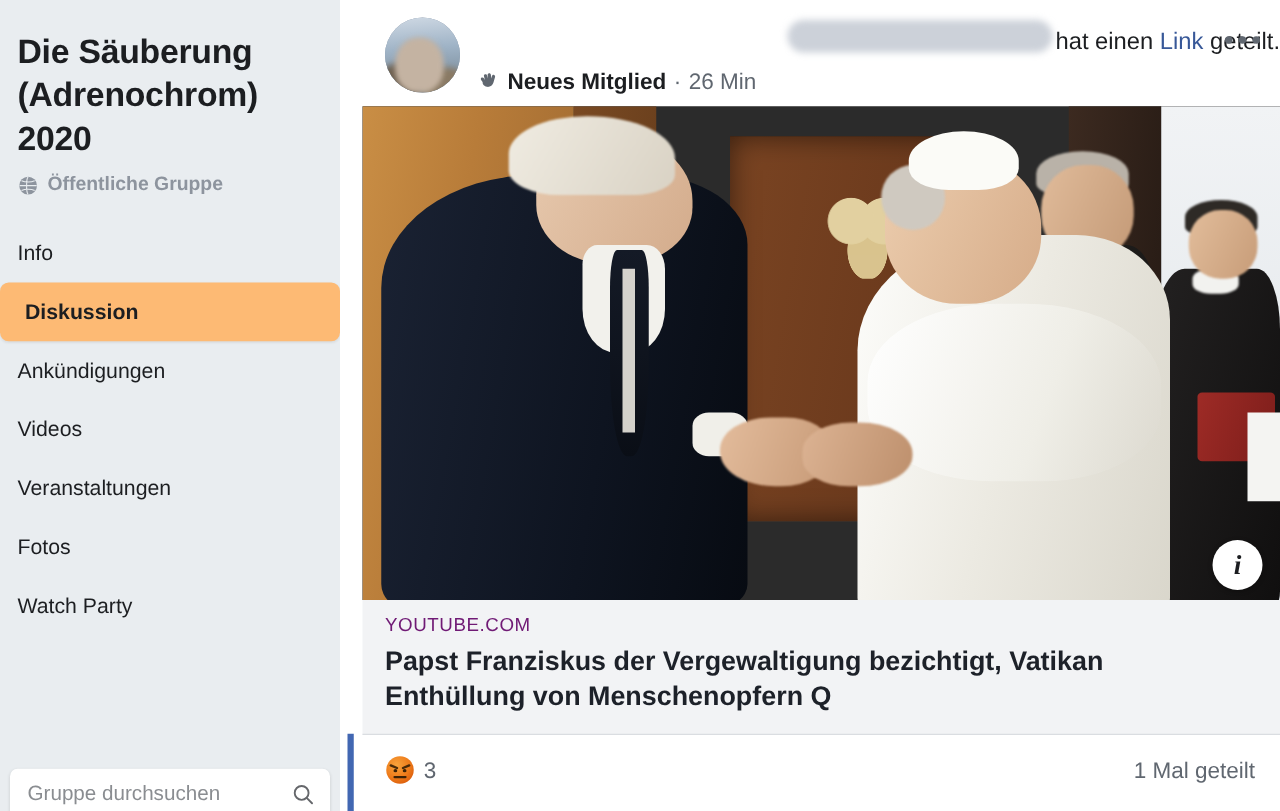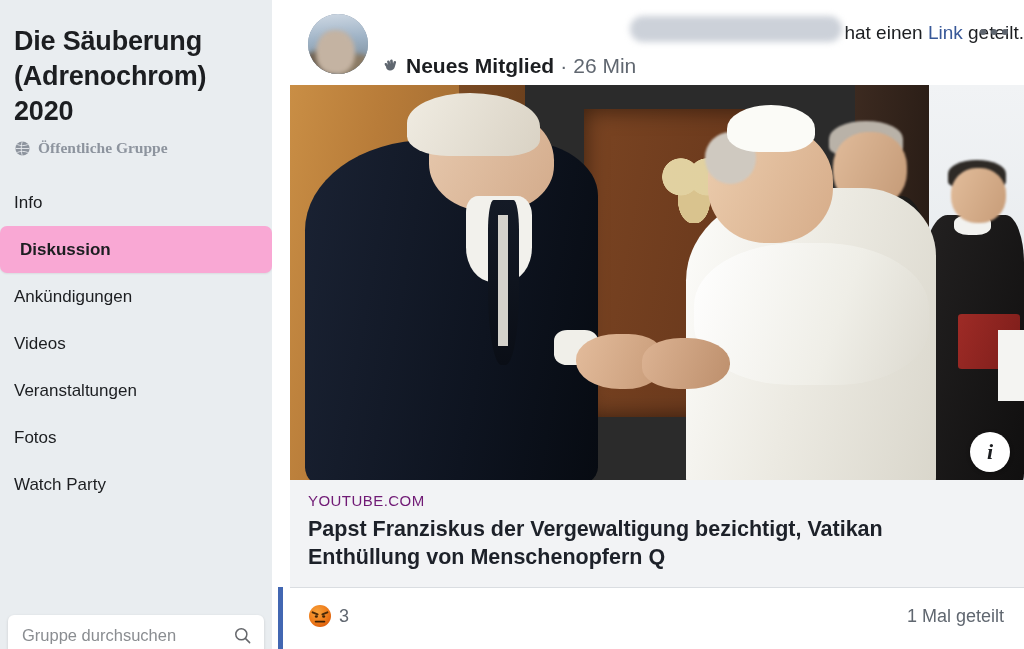--- a/index.html
+++ b/index.html
@@ -26,36 +26,35 @@
     color: #1c1e21;
     letter-spacing: -0.2px;
   }
   #group-privacy {
     display: flex; align-items: center;
     gap: 7px;
     padding: 10px 14px 0 14px;
     font-size: 15.5px;
     font-weight: bold;
     color: #8d949e;
-    font-family: Liberation Serif, serif;
   }
   .globe-ic { flex: 0 0 17px; width: 17px; height: 17px; display:block; }
 
   #sidebar-nav { margin-top: 22px; }
   .nav-item {
     position: relative;
     height: 47px;
     display: flex; align-items: center;
     padding-left: 14px;
     font-size: 17px;
     color: #1c1e21;
     cursor: pointer;
   }
   .nav-item.active {
-    background: #f9a8d4;
+    background: #fdba74;
     font-weight: bold;
     border-radius: 7px;
     margin-right: 0px;
     box-shadow: 0 1px 2px rgba(0,0,0,.07);
     padding-left: 20px;
   }
 
   #group-search {
     position: absolute;
     left: 8px; bottom: -6px;
@@ -139,21 +138,21 @@
     border-radius: 13px;
     background: #ccd1d9;
     filter: blur(3px);
     margin-right: 2px;
   }
   #byline .lnk { color: #385898; }
   #meta-row {
     display: flex; align-items: center;
     gap: 6px;
     margin-top: 9px;
-    font-size: 21px;
+    font-size: 18px;
     color: #606770;
     white-space: nowrap;
   }
   #meta-row .badge-label { font-weight: bold; color: #1c1e21; }
   .wave-ic { width: 19px; height: 19px; display: block; }
   #post-menu {
     position: absolute;
     right: 10px; top: 12px;
     width: 40px; height: 40px;
     display: flex; align-items: center; justify-content: center;

